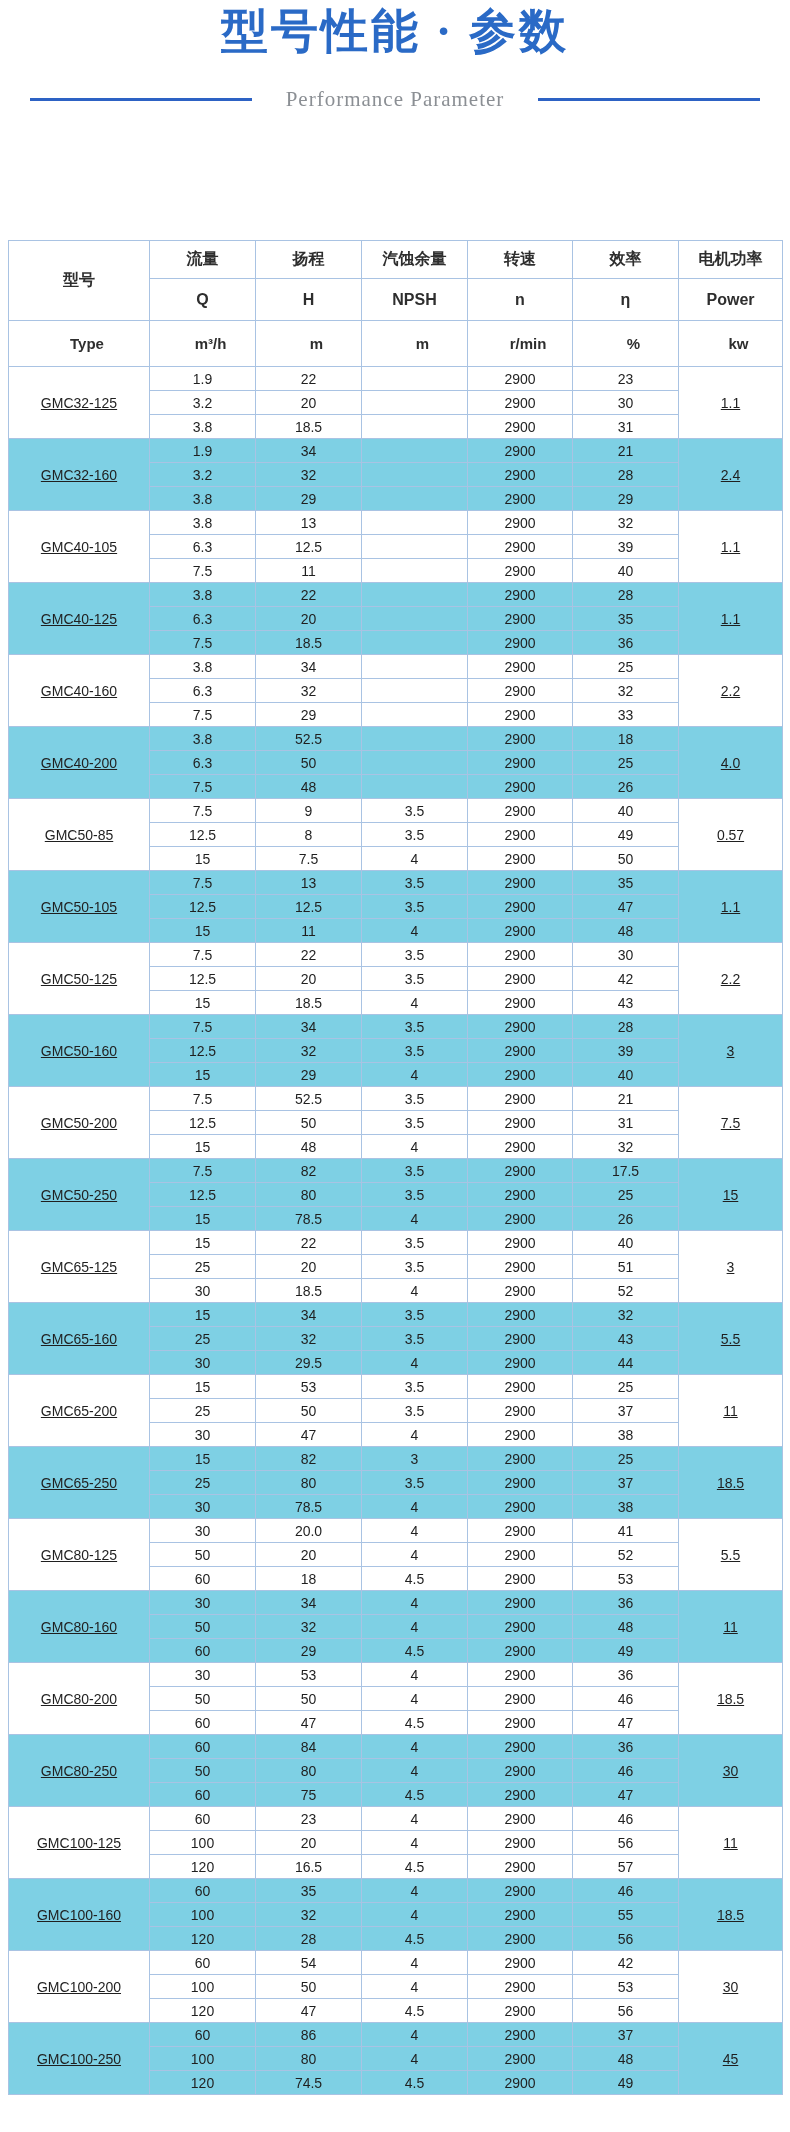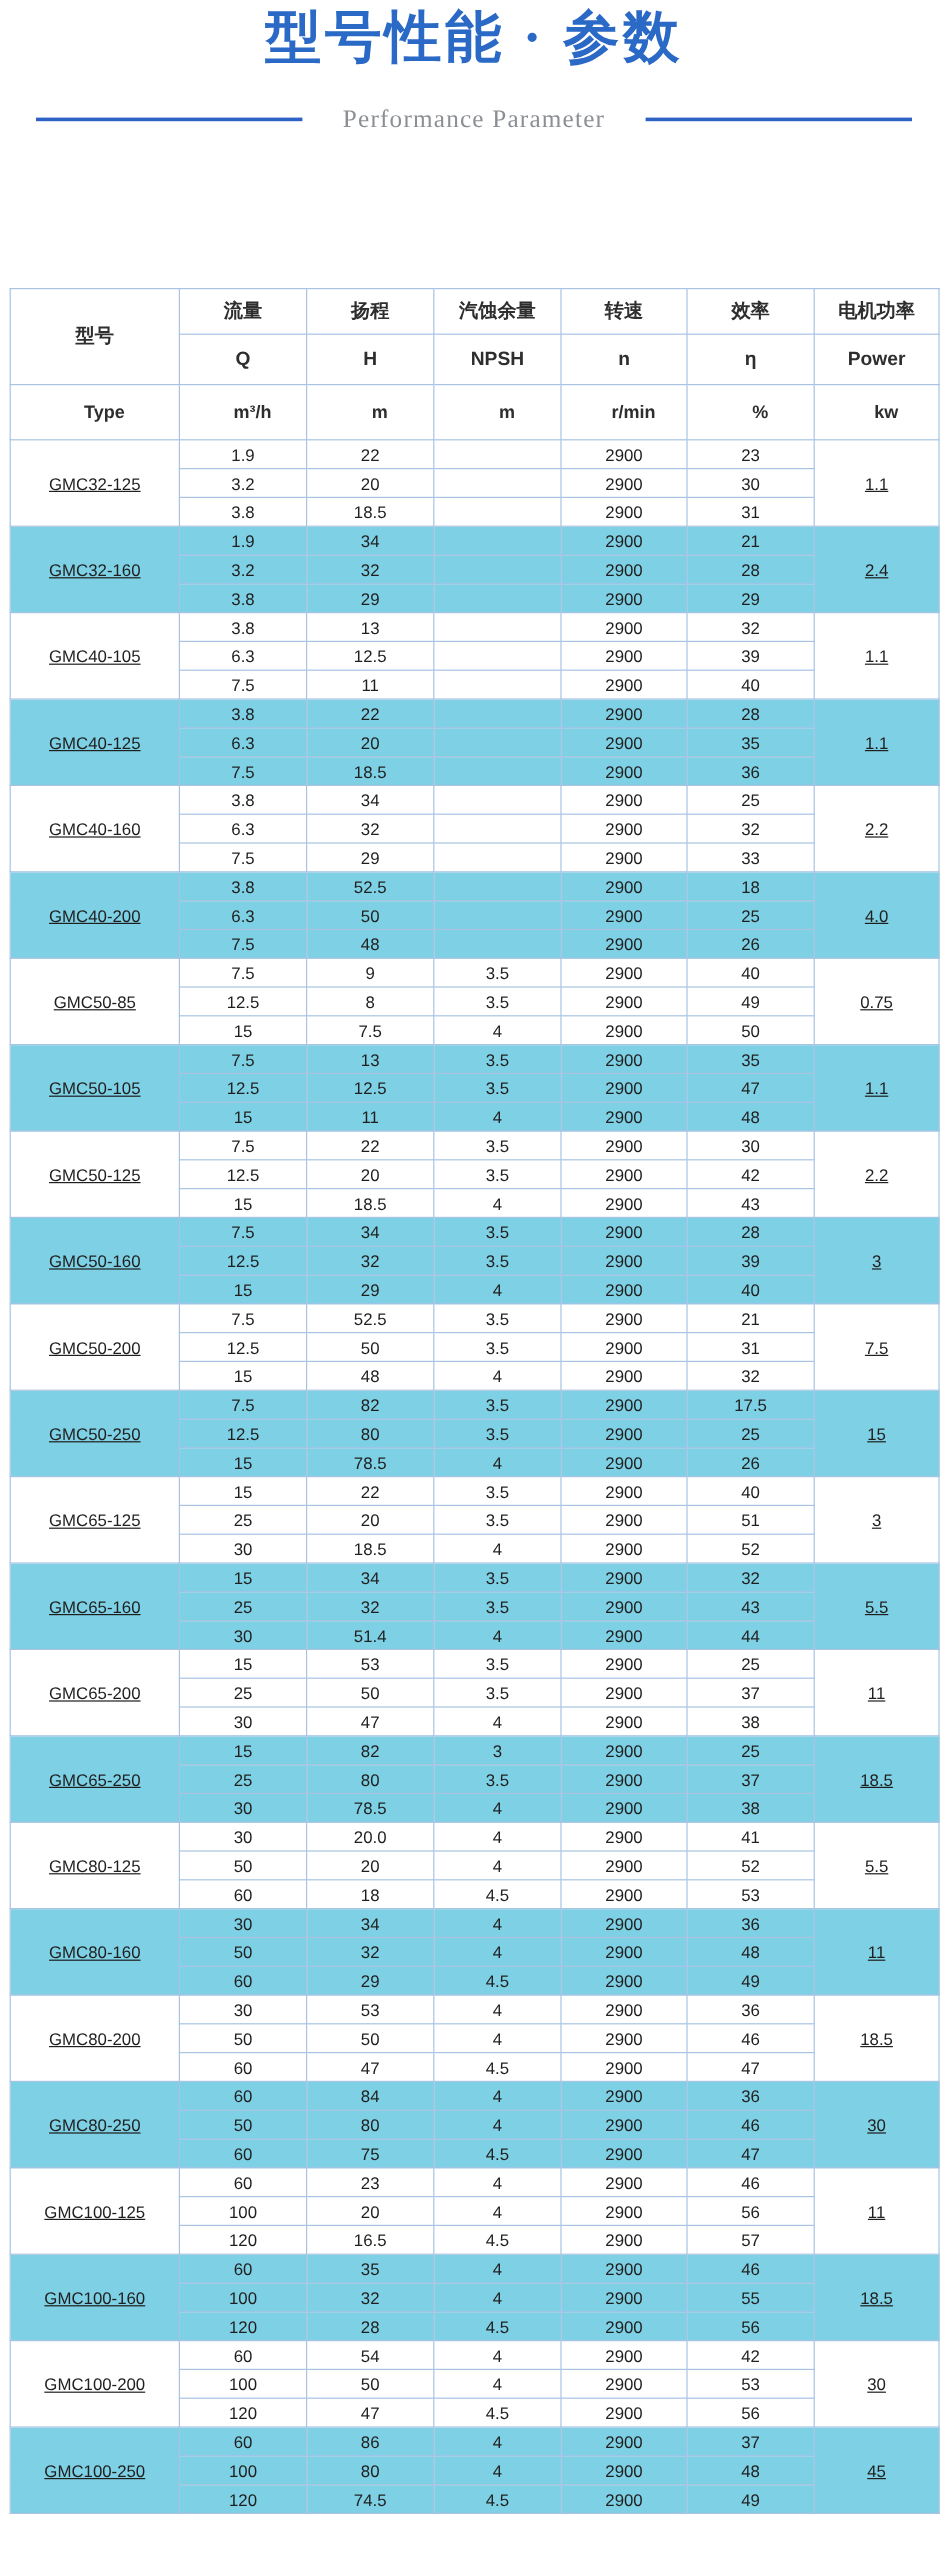--- a/index.html
+++ b/index.html
@@ -228,21 +228,21 @@
         <td>2900</td>
         <td>26</td>
       </tr>
       <tr class="">
         <td rowspan="3" class="model-cell">GMC50-85</td>
         <td>7.5</td>
         <td>9</td>
         <td>3.5</td>
         <td>2900</td>
         <td>40</td>
-        <td rowspan="3" class="power-cell">0.75</td>
+        <td rowspan="3" class="power-cell">0.57</td>
       </tr>
       <tr class="">
         <td>12.5</td>
         <td>8</td>
         <td>3.5</td>
         <td>2900</td>
         <td>49</td>
       </tr>
       <tr class="">
         <td>15</td>
@@ -400,21 +400,21 @@
       </tr>
       <tr class="stripe">
         <td>25</td>
         <td>32</td>
         <td>3.5</td>
         <td>2900</td>
         <td>43</td>
       </tr>
       <tr class="stripe">
         <td>30</td>
-        <td>51.4</td>
+        <td>29.5</td>
         <td>4</td>
         <td>2900</td>
         <td>44</td>
       </tr>
       <tr class="">
         <td rowspan="3" class="model-cell">GMC65-200</td>
         <td>15</td>
         <td>53</td>
         <td>3.5</td>
         <td>2900</td>

